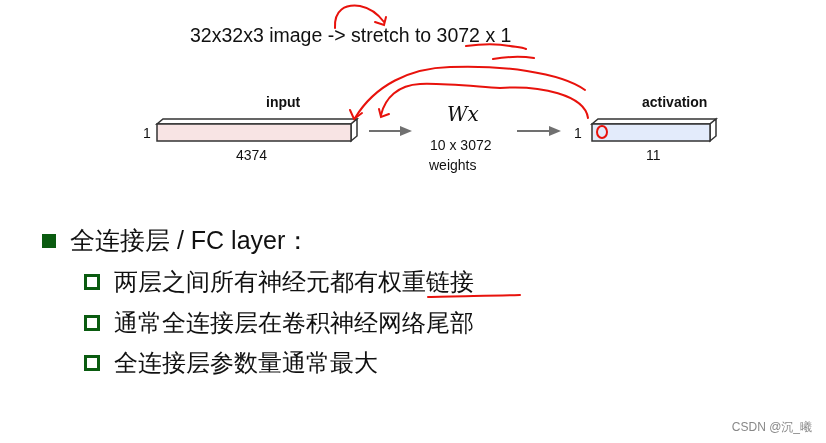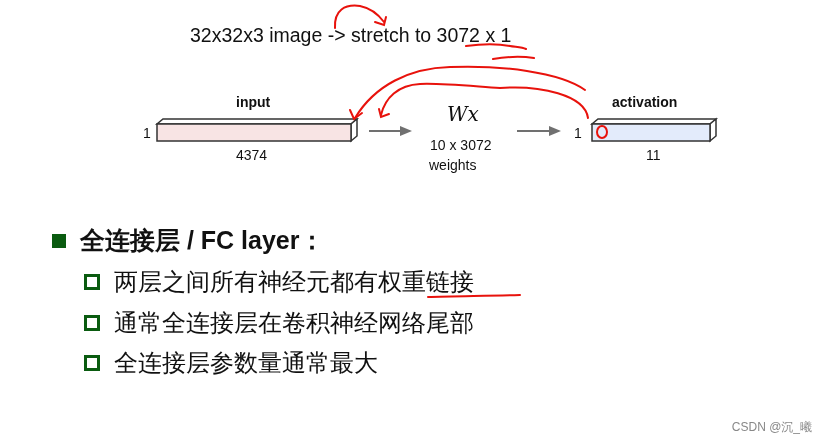--- a/index.html
+++ b/index.html
@@ -3,23 +3,23 @@
 <meta charset="utf-8">
 <style>
   html, body { margin: 0; padding: 0; }
   body {
     width: 826px; height: 443px; background: #ffffff; position: relative; overflow: hidden;
     font-family: "Liberation Sans", "DejaVu Sans", sans-serif; color: #111;
   }
   .abs { position: absolute; }
   .top-caption { left: 190px; top: 24px; font-size: 19.5px; color: #111; white-space: nowrap; }
   .lbl { font-size: 14px; color: #111; white-space: nowrap; }
-  .lbl-bold { font-weight: bold; font-size: 14px; }
+  .lbl-bold { font-weight: bold; font-size: 14px; margin-left: 30px; }
   .wx { font-family: "DejaVu Serif", "Liberation Serif", serif; font-style: italic; font-size: 20px; }
-  .section-title { left: 52px; top: 224px; font-size: 25px; font-weight: bold; white-space: nowrap; display: flex; align-items: center; }
+  .section-title { left: 42px; top: 224px; font-size: 25px; font-weight: normal; white-space: nowrap; display: flex; align-items: center; }
   .bullet-filled { width: 14px; height: 14px; background: #0a5b10; display: inline-block; margin-right: 14px; }
   .sub { left: 84px; font-size: 24px; white-space: nowrap; display: flex; align-items: center; color: #111; }
   .bullet-hollow { width: 10px; height: 10px; border: 3px solid #0a5b10; display: inline-block; margin-right: 14px; box-sizing: content-box; }
   .watermark { right: 14px; top: 419px; font-size: 12px; color: #888; white-space: nowrap; }
   svg { position: absolute; left: 0; top: 0; }
 </style>
 </head>
 <body>
 
 <svg width="826" height="443">

